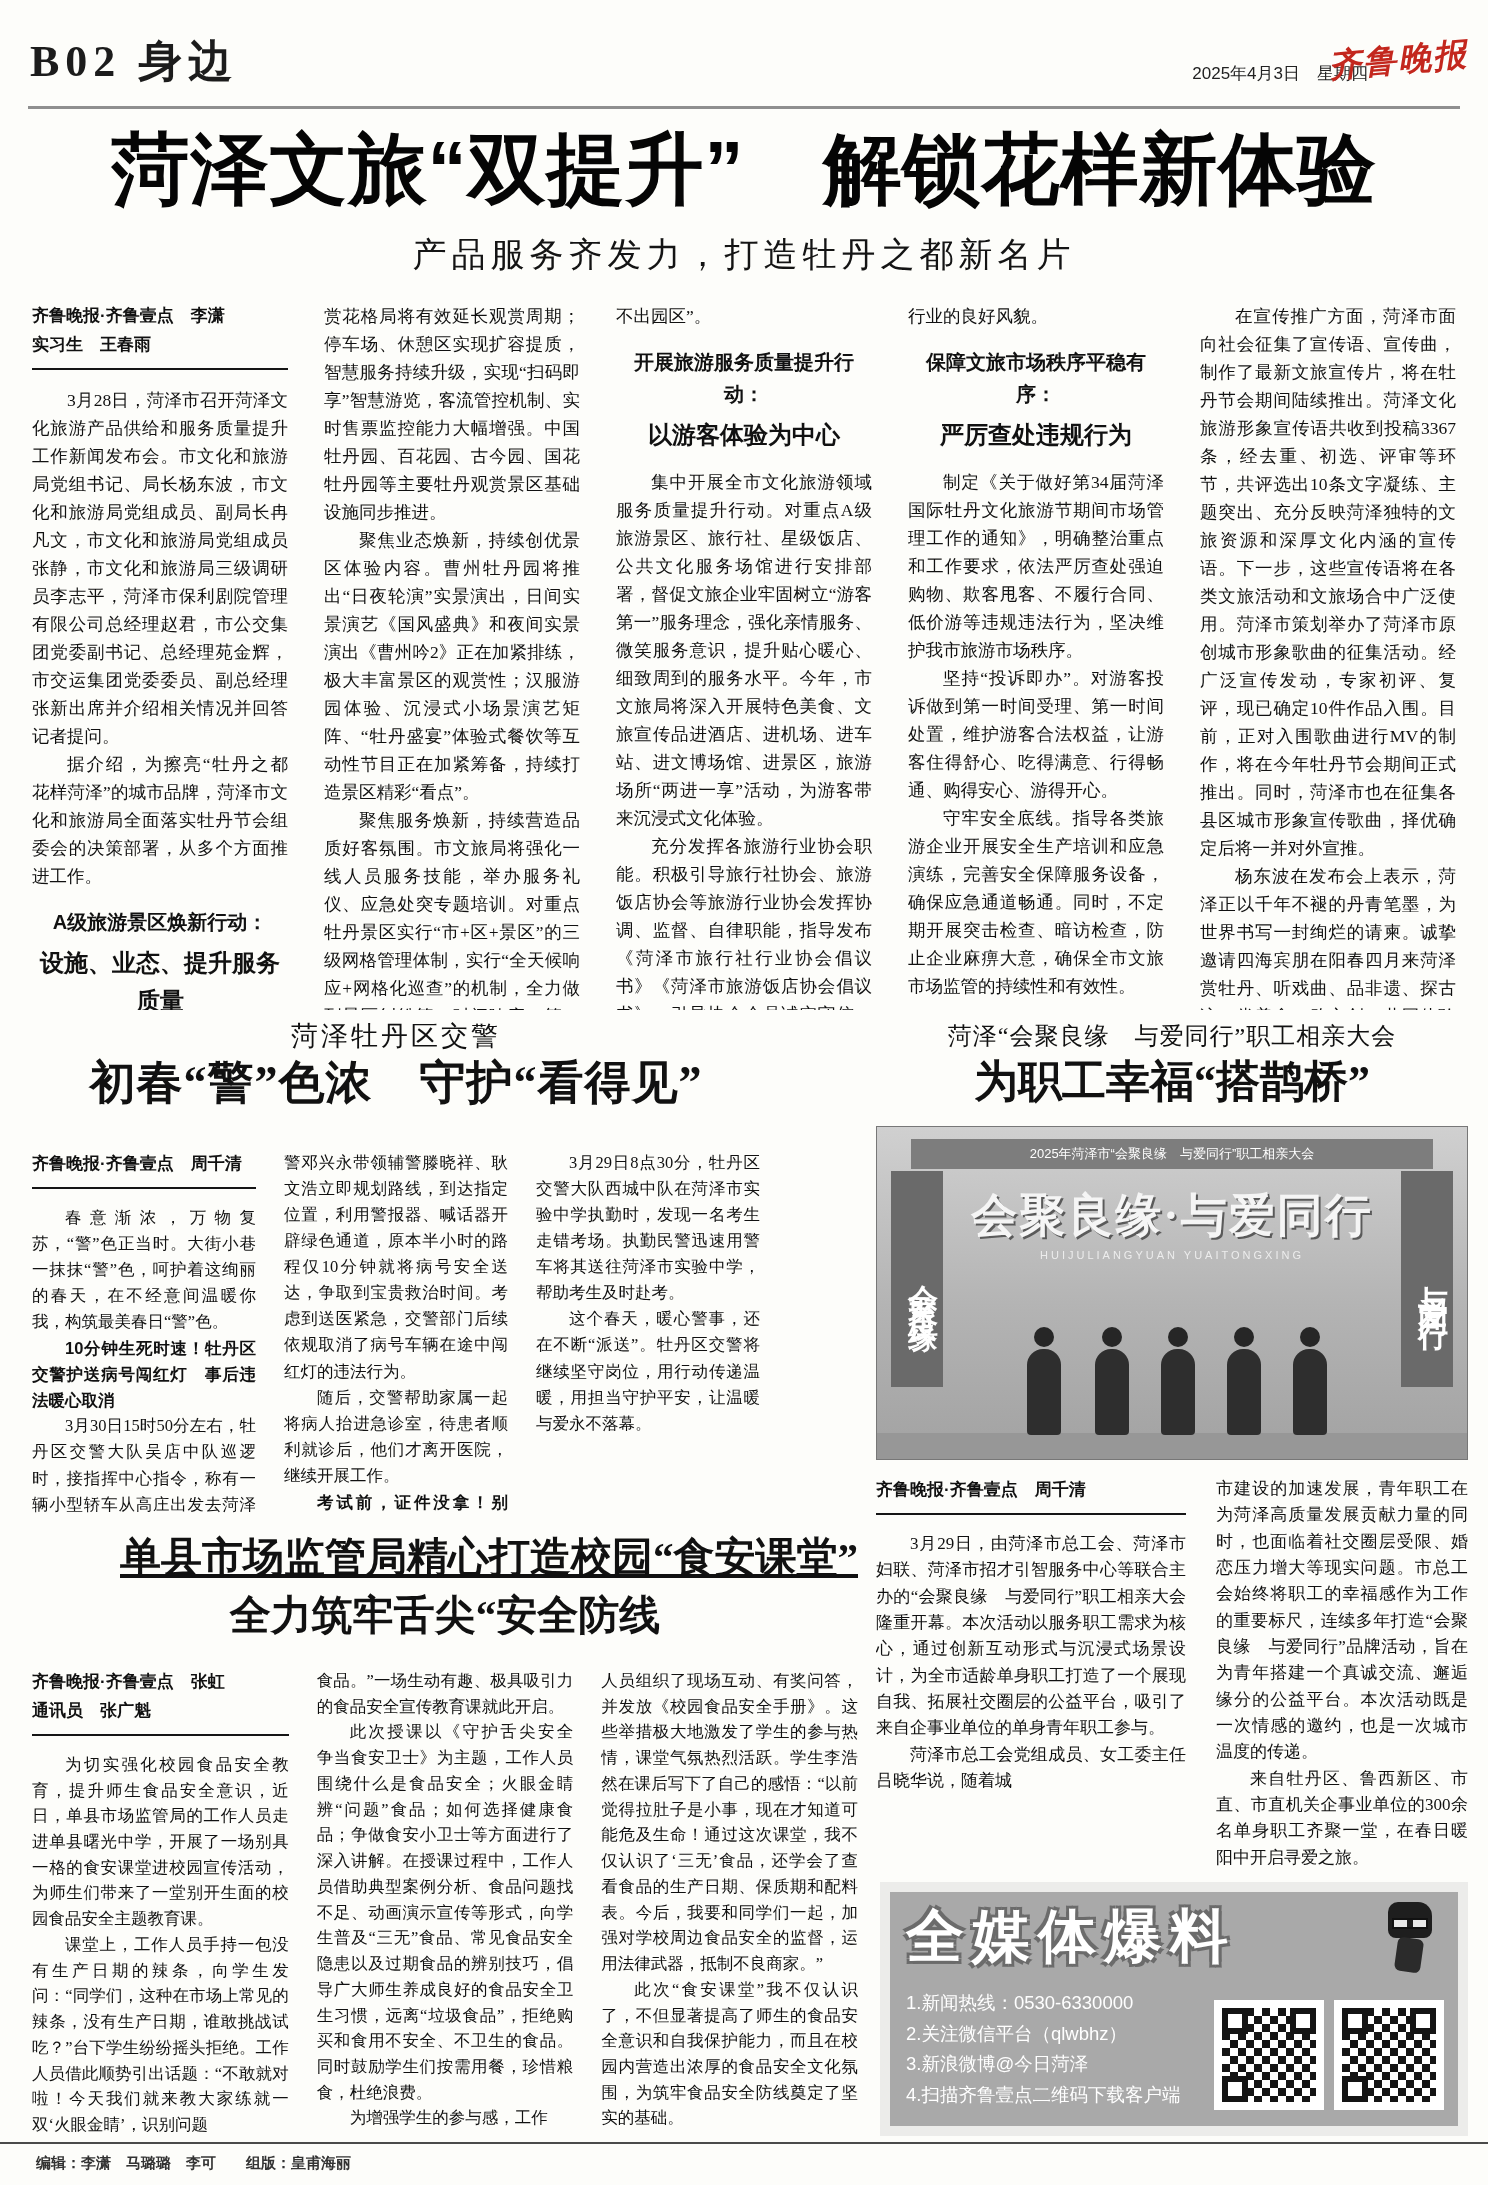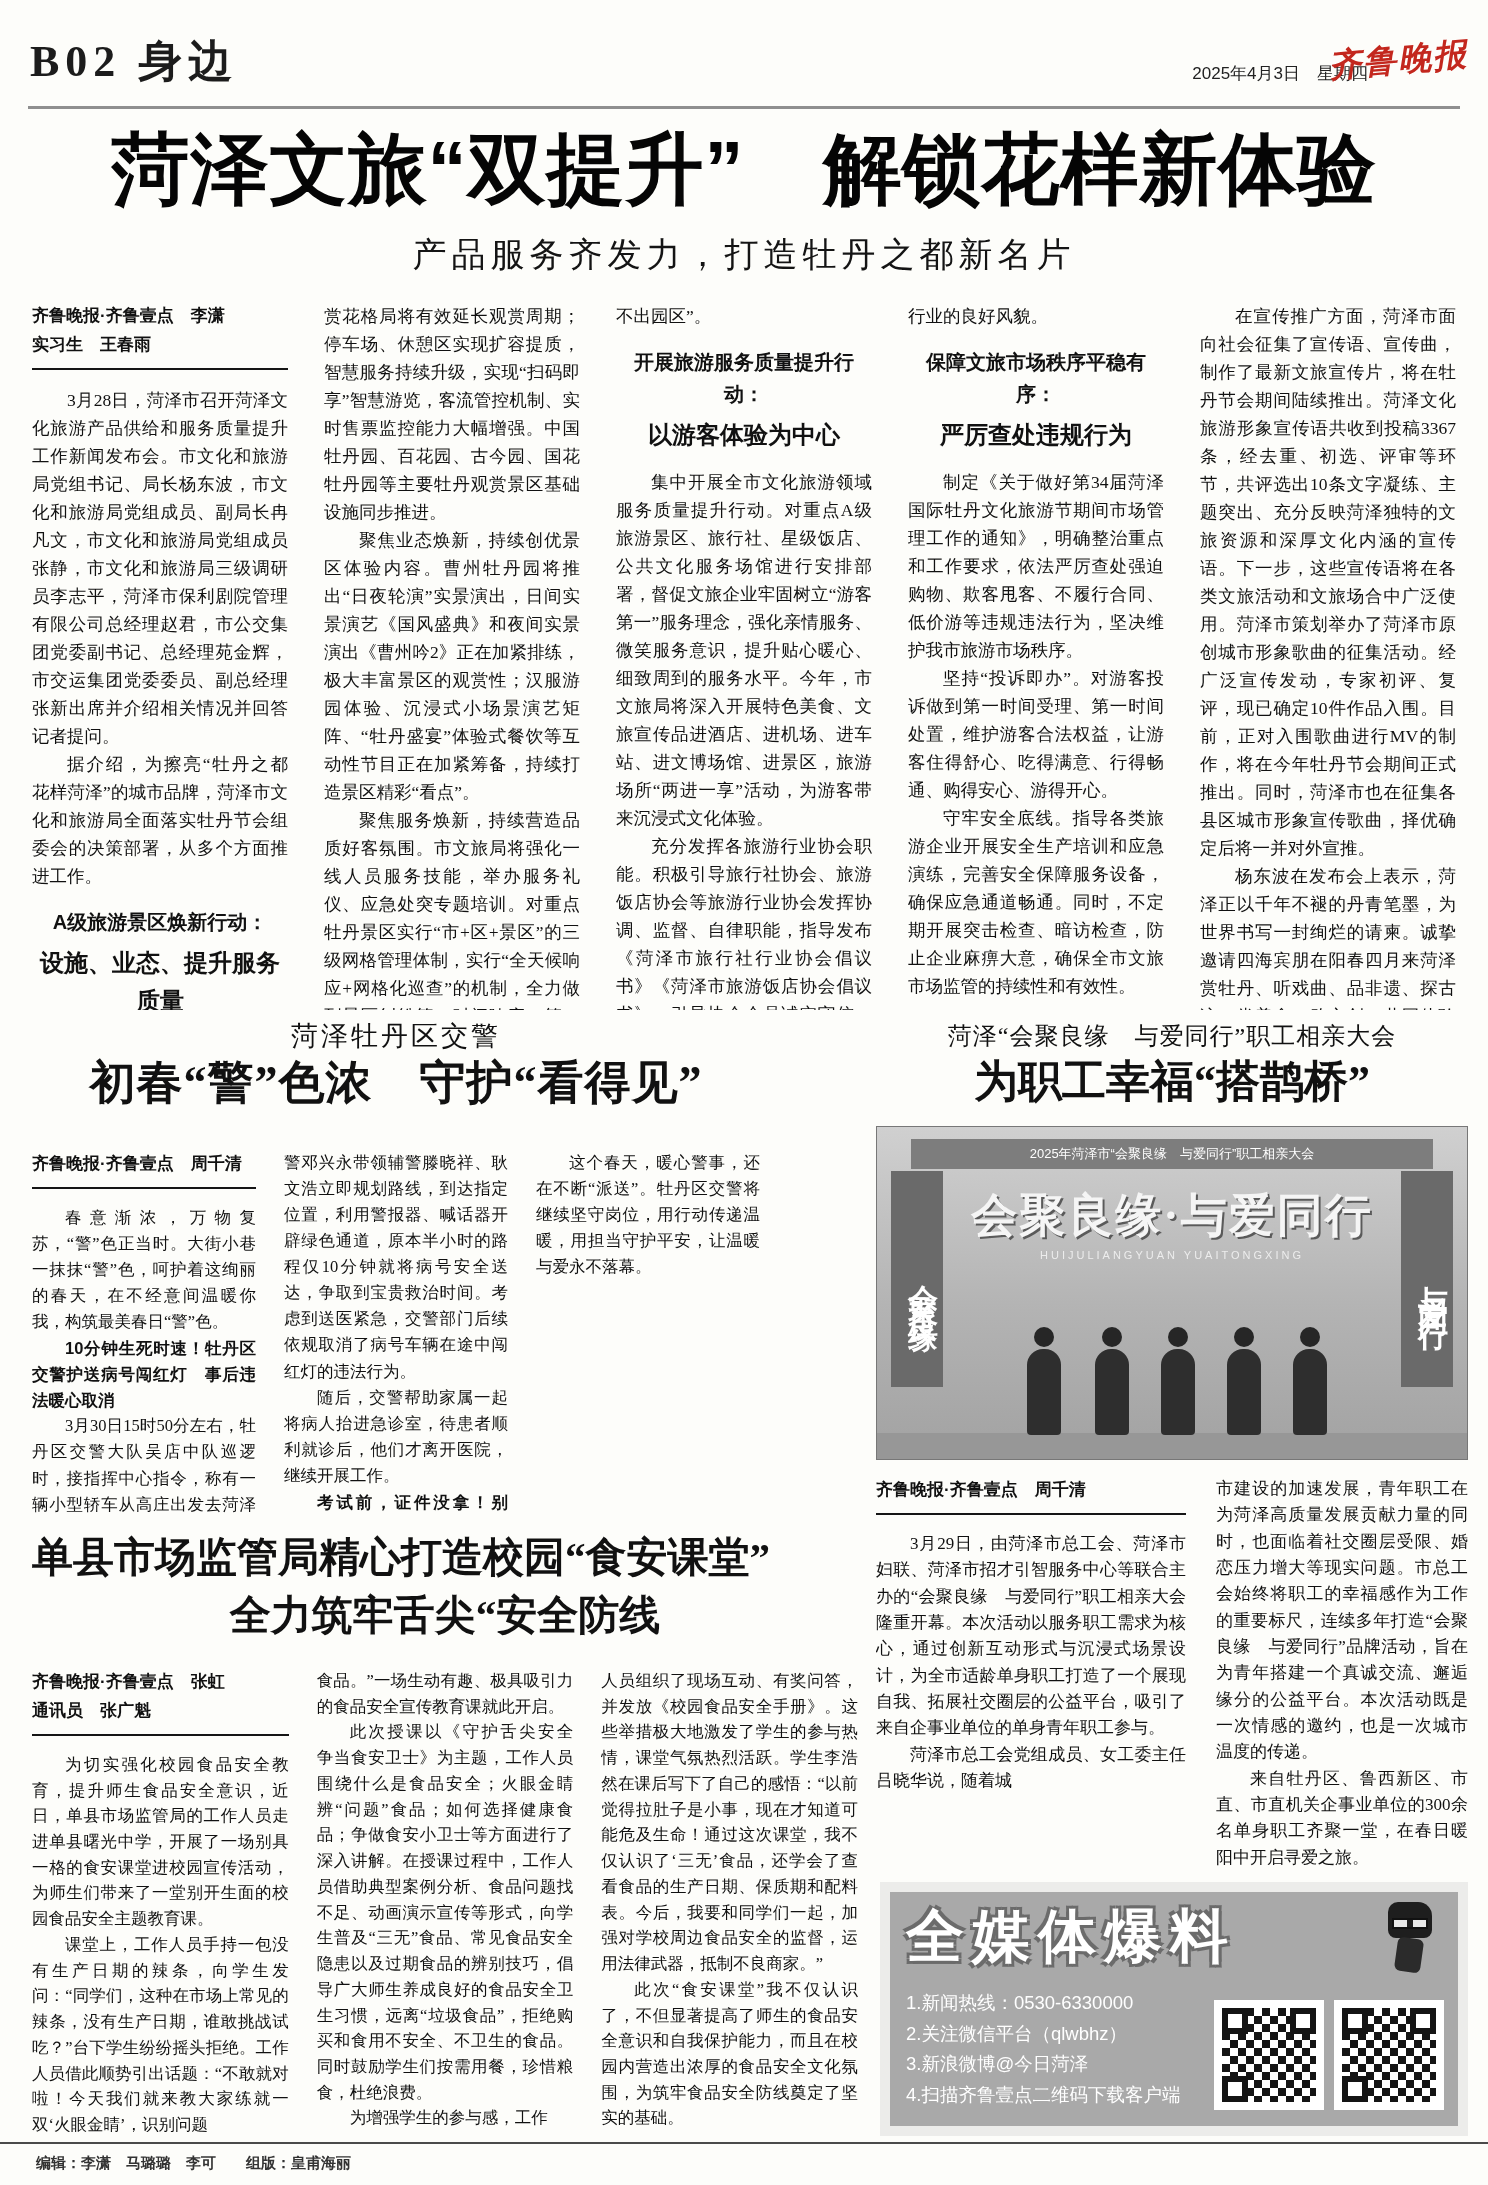--- a/index.html
+++ b/index.html
@@ -59,21 +59,21 @@
   #photo-floor { position:absolute; left:0; bottom:0; width:100%; height:26px; background:#979797; }
   .person { position:absolute; bottom:24px; width:34px; height:86px; background:#2e2e2e;
             border-radius:16px 16px 4px 4px; }
   .person::before { content:""; position:absolute; top:-22px; left:7px; width:20px; height:20px;
                     border-radius:50%; background:#262626; }
   #match-text { left:876px; top:1476px; width:592px; height:398px; display:flex; gap:30px;
                 font-size:17px; line-height:1.55; }
   #match-col1 { flex:0 0 310px; } #match-col2 { flex:1; }
 
   
-  #food-headline1 { left:32px; top:1530px; width:826px; text-align:left; font-size:41px; font-weight:900; }
+  #food-headline1 { left:32px; top:1530px; width:826px; text-align:right; font-size:41px; font-weight:900;text-decoration:underline; }
   #food-headline2 { left:32px; top:1588px; width:826px; text-align:center; font-size:41px; font-weight:900; }
   #food-body { left:32px; top:1668px; width:826px; height:464px; display:flex; gap:28px;
                font-size:16.5px; line-height:1.56; }
 
   
   #ad { left:880px; top:1882px; width:588px; height:254px; background:#ececea; padding:10px; }
   #ad-inner { position:relative; width:100%; height:100%; background:#a9a9a9; overflow:hidden; }
   #ad-title { position:absolute; left:16px; top:6px; font-size:58px; font-weight:900; letter-spacing:8px;
               color:#fff; font-family:"Liberation Sans","DejaVu Sans",sans-serif;
               text-shadow:-3px -3px 0 #6b6b6b, 3px -3px 0 #6b6b6b, -3px 3px 0 #6b6b6b, 3px 3px 0 #6b6b6b; }
@@ -159,20 +159,21 @@
     <p>春意渐浓，万物复苏，“警”色正当时。大街小巷一抹抹“警”色，呵护着这绚丽的春天，在不经意间温暖你我，构筑最美春日“警”色。</p>
     <p class="boldp">10分钟生死时速！牡丹区交警护送病号闯红灯　事后违法暖心取消</p>
     <p>3月30日15时50分左右，牡丹区交警大队吴店中队巡逻时，接指挥中心指令，称有一辆小型轿车从高庄出发去菏泽市创伤医院，请交警带路服务，带班民</p>
   </div>
   <div class="col">
     <p class="noind">警邓兴永带领辅警滕晓祥、耿文浩立即规划路线，到达指定位置，利用警报器、喊话器开辟绿色通道，原本半小时的路程仅10分钟就将病号安全送达，争取到宝贵救治时间。考虑到送医紧急，交警部门后续依规取消了病号车辆在途中闯红灯的违法行为。</p>
     <p>随后，交警帮助家属一起将病人抬进急诊室，待患者顺利就诊后，他们才离开医院，继续开展工作。</p>
     <p class="boldp">考试前，证件没拿！别急，有我们！</p>
   </div>
   <div class="col">
+    <p>3月29日8点30分，牡丹区交警大队西城中队在菏泽市实验中学执勤时，发现一名考生走错考场。执勤民警迅速用警车将其送往菏泽市实验中学，帮助考生及时赴考。</p>
     <p>这个春天，暖心警事，还在不断“派送”。牡丹区交警将继续坚守岗位，用行动传递温暖，用担当守护平安，让温暖与爱永不落幕。</p>
   </div>
 </div>
 
 <div class="abs" id="match-kicker">菏泽“会聚良缘　与爱同行”职工相亲大会</div>
 <div class="abs" id="match-headline">为职工幸福“搭鹊桥”</div>
 
 <div class="abs" id="match-photo">
   <div id="photo-banner" class="sans">2025年菏泽市“会聚良缘　与爱同行”职工相亲大会</div>
   <div id="photo-main">会聚良缘·与爱同行</div>

